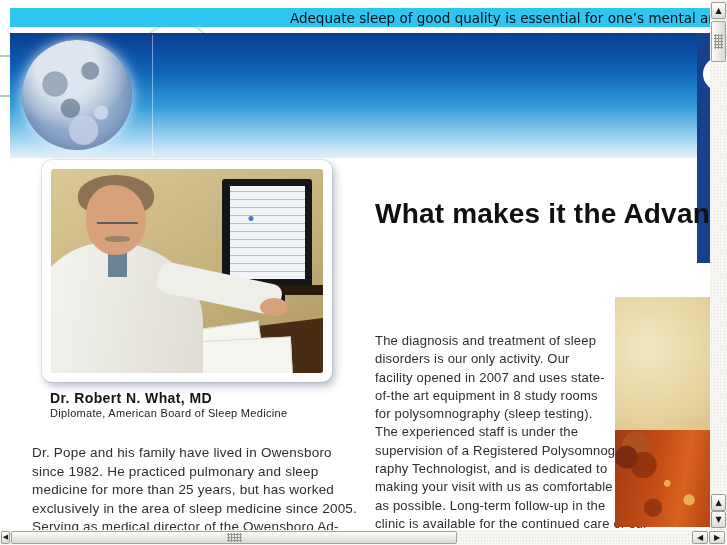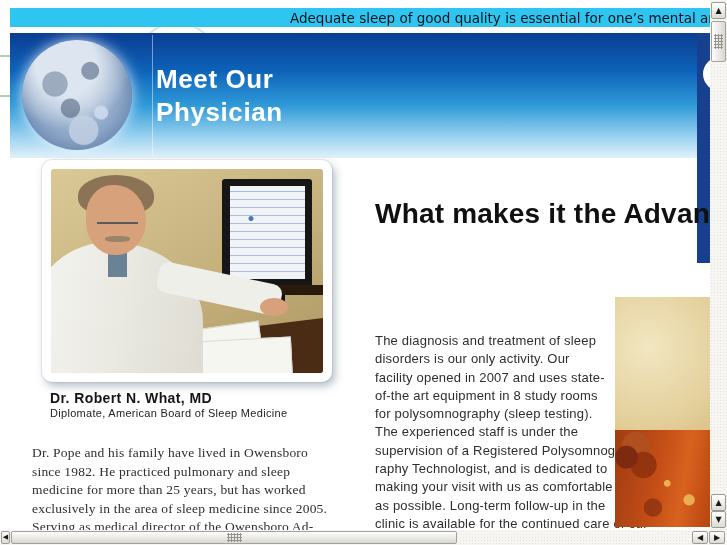--- a/index.html
+++ b/index.html
@@ -65,21 +65,21 @@
   .mustache{position:absolute;left:20%;top:33%;width:9%;height:3%;background:#9a8468;border-radius:40%;}
   .arm{position:absolute;left:39%;top:51%;width:46%;height:15%;background:#efefe9;
        border-radius:10px;transform:rotate(12deg);}
   .hand{position:absolute;right:13%;top:63%;width:10%;height:9%;background:#d7a17c;border-radius:50%;}
 
   
   .caption-name{position:absolute;left:50px;top:390px;font-size:14px;font-weight:bold;color:#141414;
                 letter-spacing:.4px;z-index:2;}
   .caption-cred{position:absolute;left:50px;top:407px;font-size:11px;color:#222222;letter-spacing:.3px;z-index:2;}
   .bio{position:absolute;left:32px;top:444px;width:350px;font-size:13.5px;line-height:18.6px;
-       color:#2e2e2e;letter-spacing:.2px;white-space:pre-line;z-index:2;font-family:Liberation Serif, serif;}
+       color:#2e2e2e;letter-spacing:.2px;white-space:pre-line;z-index:2;}
 
   .article-heading-clip{position:absolute;left:375px;top:198px;width:335px;height:36px;overflow:hidden;z-index:2;}
   .article-heading{font-size:28px;font-weight:bold;color:#101010;white-space:nowrap;letter-spacing:.2px;}
   .para{position:absolute;left:375px;width:300px;font-size:13px;line-height:18.3px;color:#2e2e2e;
         letter-spacing:.2px;white-space:pre-line;z-index:2;}
   .para.p1{top:249px;}
   .para.p2{top:332px;}
 
   
   .bed-photo{position:absolute;left:615px;top:297px;width:95px;height:230px;overflow:hidden;z-index:2;
@@ -125,24 +125,20 @@
     <span class="marquee-text">Adequate sleep of good quality is essential for one’s mental and physical health</span>
   </div>
 
   <div class="deco-circle"></div>
   <div class="tick t1"></div>
   <div class="tick t2"></div>
 
   <div class="header">
     <div class="moon"></div>
     <div class="header-divider"></div>
-    <div class="header-title">
-      <div>Meet Our</div>
-      <div>Physician</div>
-    </div>
   </div>
   <div class="right-strip">
     <div class="strip-moon"></div>
   </div>
 
   <div class="photo-frame">
     <div class="photo-inner">
       <div class="monitor">
         <div class="screen"></div>
       </div>

